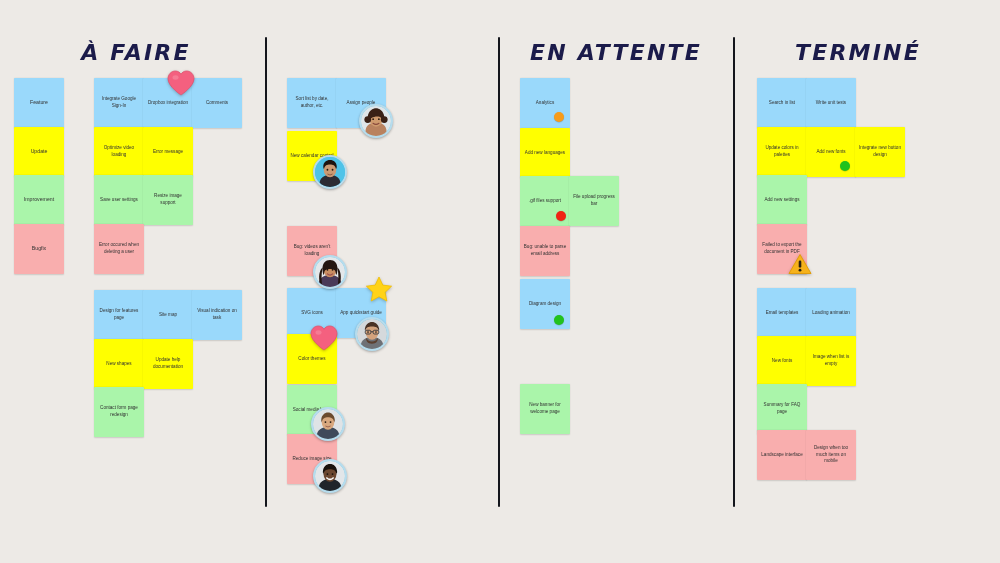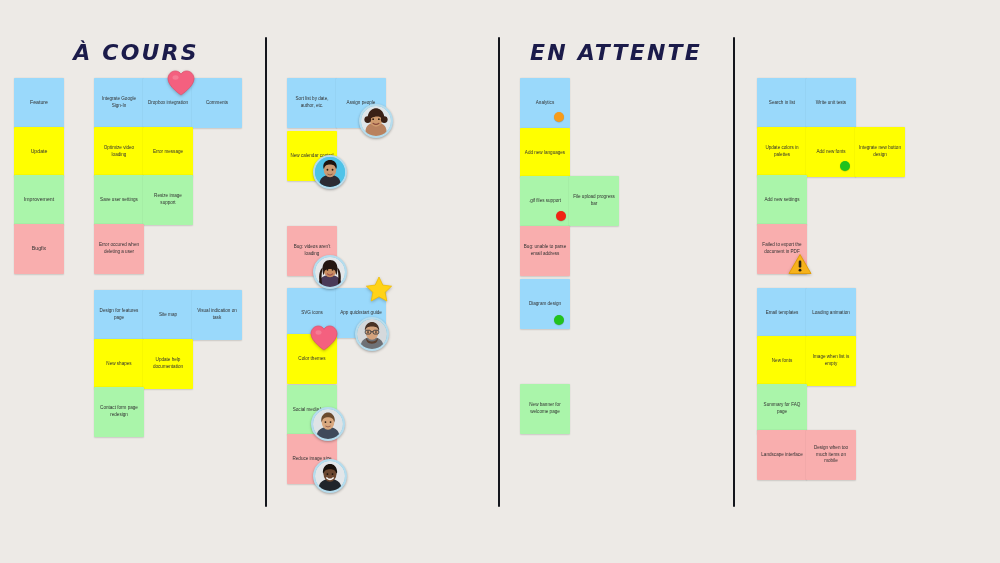--- a/index.html
+++ b/index.html
@@ -94,22 +94,23 @@
 </style>
 </head>
 <body>
 
 <div id="board">
 
   <div class="divider" style="left:265px;"></div>
   <div class="divider" style="left:498px;"></div>
   <div class="divider" style="left:733px;"></div>
 
-  <div class="col-title" style="left:136px;">À COURS</div>
+  <div class="col-title" style="left:136px;">À FAIRE</div>
   <div class="col-title" style="left:616px;">EN ATTENTE</div>
+  <div class="col-title" style="left:858px;">TERMINÉ</div>
 
   <div class="note blue legend" style="left:14px;  top:78px;">Feature</div>
   <div class="note yellow legend" style="left:14px;  top:127px;">Update</div>
   <div class="note green legend" style="left:14px;  top:175px;">Improvement</div>
   <div class="note red legend" style="left:14px;  top:224px;">Bugfix</div>
 
   <div class="note blue" style="left:94px;  top:78px;">Integrate Google Sign-In</div>
   <div class="note blue" style="left:143px; top:78px;">Dropbox integration</div>
   <div class="note blue" style="left:192px; top:78px;">Comments</div>
 

